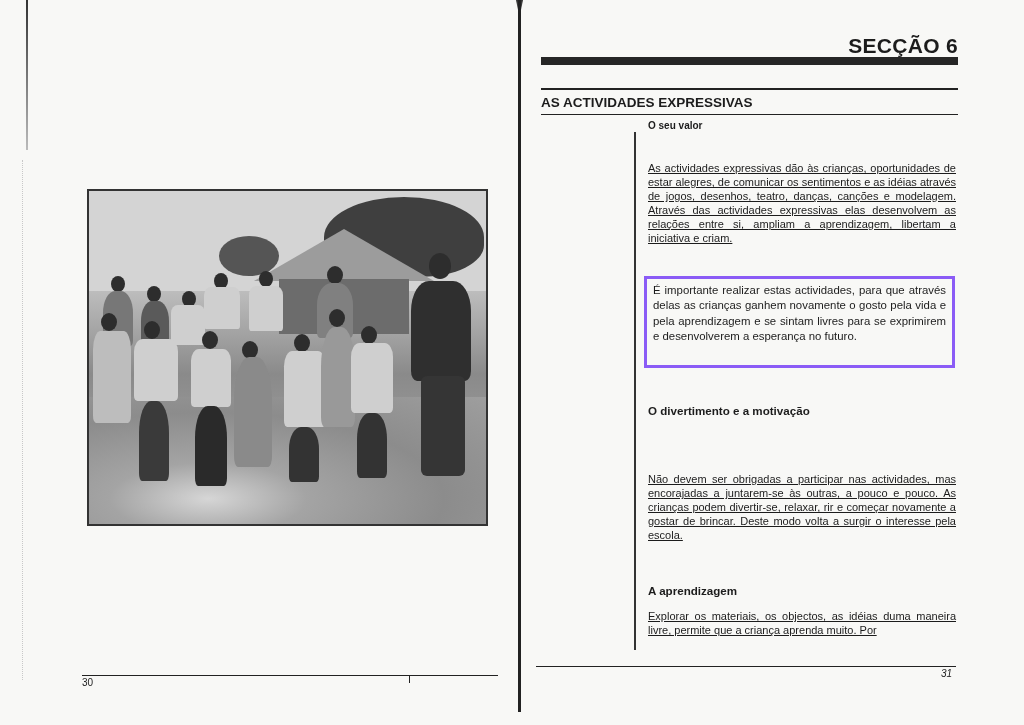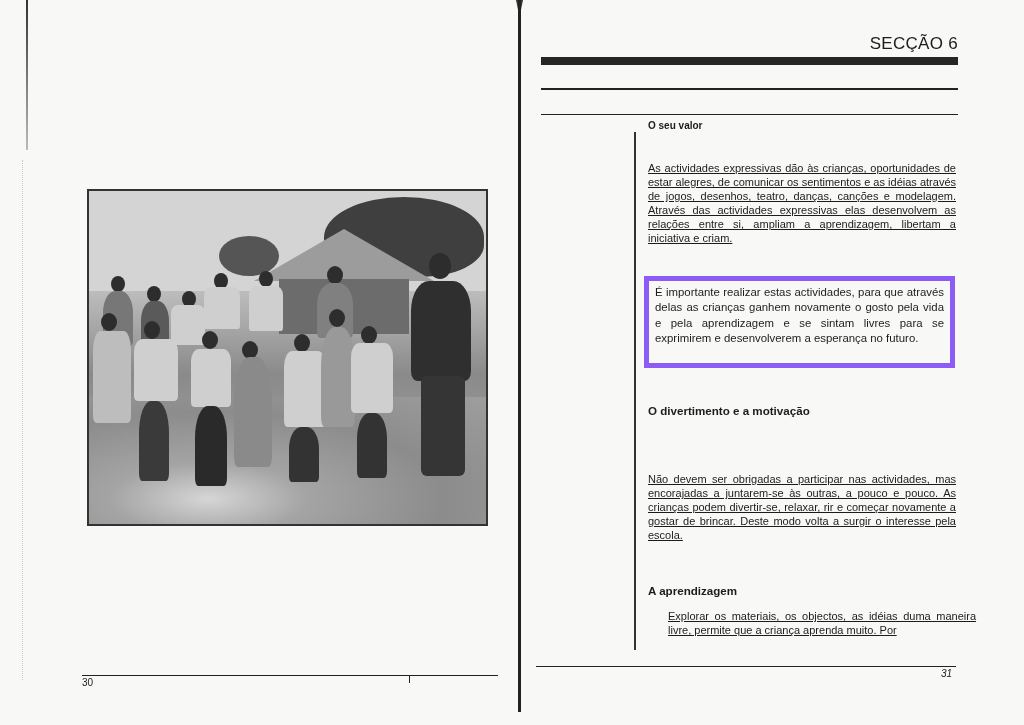--- a/index.html
+++ b/index.html
@@ -24,33 +24,33 @@
   .photo .ground { position: absolute; left: 0; top: 62%; width: 100%; height: 38%; background: radial-gradient(ellipse at 30% 80%, #d6d6d6 0%, #a4a4a4 25%, #8c8c8c 60%, #9e9e9e 100%); }
   .photo .kid { position: absolute; background: #5a5a5a; border-radius: 40% 40% 10% 10%; }
   .photo .shirt { position: absolute; background: #cfcfcf; border-radius: 20% 20% 8% 8%; }
   .photo .head { position: absolute; background: #2d2d2d; border-radius: 50%; }
 
   .page-rule-left { position: absolute; left: 82px; top: 675px; width: 416px; height: 1px; background: #222; }
   .tick-left { position: absolute; left: 409px; top: 675px; width: 1px; height: 8px; background: #222; }
   .page-num-left { position: absolute; left: 82px; top: 677px; font-size: 10px; }
 
   
-  .section-title { position: absolute; right: 66px; top: 34px; font-size: 17px; font-weight: normal; letter-spacing: 0.3px; }
+  .section-title { position: absolute; right: 66px; top: 34px; font-size: 21px; font-weight: bold; letter-spacing: 0.3px; }
   .thick-bar { position: absolute; left: 541px; top: 57px; width: 417px; height: 8px; background: #262626; }
   .rule-1 { position: absolute; left: 541px; top: 88px; width: 417px; height: 2px; background: #222; }
   .chapter-title { position: absolute; left: 541px; top: 95px; font-size: 13.5px; font-weight: bold; }
   .rule-2 { position: absolute; left: 541px; top: 114px; width: 417px; height: 1px; background: #222; }
 
   .col-bar { position: absolute; left: 634px; top: 132px; width: 2px; height: 518px; background: #333; }
 
   .col { position: absolute; left: 648px; width: 308px; font-size: 11px; line-height: 14px; text-align: justify; text-decoration: underline; }
   .h-big { position: absolute; left: 648px; top: 120px; font-size: 10px; font-weight: bold; }
   .h-mid { position: absolute; left: 648px; font-size: 11.6px; font-weight: bold; }
 
-  .note-box { position: absolute; left: 644px; top: 276px; width: 311px; height: 92px; border: 5px solid #8b5cf6; padding: 4px 6px; font-size: 11.4px; line-height: 15.3px; text-align: justify; }
+  .note-box { position: absolute; left: 644px; top: 276px; width: 311px; height: 92px; border: 3px solid #8b5cf6; padding: 4px 6px; font-size: 11.4px; line-height: 15.3px; text-align: justify; }
 
   .page-rule-right { position: absolute; left: 536px; top: 666px; width: 420px; height: 1px; background: #222; }
   .page-num-right { position: absolute; left: 941px; top: 668px; font-size: 10px; font-style: italic; }
 </style>
 </head>
 <body>
 
 <div class="spread">
 
   <div class="left-edge"></div>
@@ -104,30 +104,31 @@
   <div class="page-rule-left"></div>
   <div class="tick-left"></div>
   <div class="page-num-left">30</div>
 
   <div class="spine-top"></div>
   <div class="spine"></div>
 
   <div class="section-title">SECÇÃO 6</div>
   <div class="thick-bar"></div>
   <div class="rule-1"></div>
+  <div class="chapter-title">AS ACTIVIDADES EXPRESSIVAS</div>
   <div class="rule-2"></div>
 
   <div class="col-bar"></div>
 
   <div class="h-big">O seu valor</div>
   <div class="col" style="top:161px;">As actividades expressivas dão às crianças, oportunidades de estar alegres, de comunicar os sentimentos e as idéias através de jogos, desenhos, teatro, danças, canções e modelagem. Através das actividades expressivas elas desenvolvem as relações entre si, ampliam a aprendizagem, libertam a iniciativa e criam.</div>
 
   <div class="note-box">É importante realizar estas actividades, para que através delas as crianças ganhem novamente o gosto pela vida e pela aprendizagem e se sintam livres para se exprimirem e desenvolverem a esperança no futuro.</div>
 
   <div class="h-mid" style="top:404px;">O divertimento e a motivação</div>
   <div class="col" style="top:472px;">Não devem ser obrigadas a participar nas actividades, mas encorajadas a juntarem-se às outras, a pouco e pouco. As crianças podem divertir-se, relaxar, rir e começar novamente a gostar de brincar. Deste modo volta a surgir o interesse pela escola.</div>
 
   <div class="h-mid" style="top:584px;text-align:center;">A aprendizagem</div>
-  <div class="col" style="top:609px;margin-left:20px;">Explorar os materiais, os objectos, as idéias duma maneira livre, permite que a criança aprenda muito. Por</div>
+  <div class="col" style="top:609px;">Explorar os materiais, os objectos, as idéias duma maneira livre, permite que a criança aprenda muito. Por</div>
 
   <div class="page-rule-right"></div>
   <div class="page-num-right">31</div>
 </div>
 
 </body></html>

